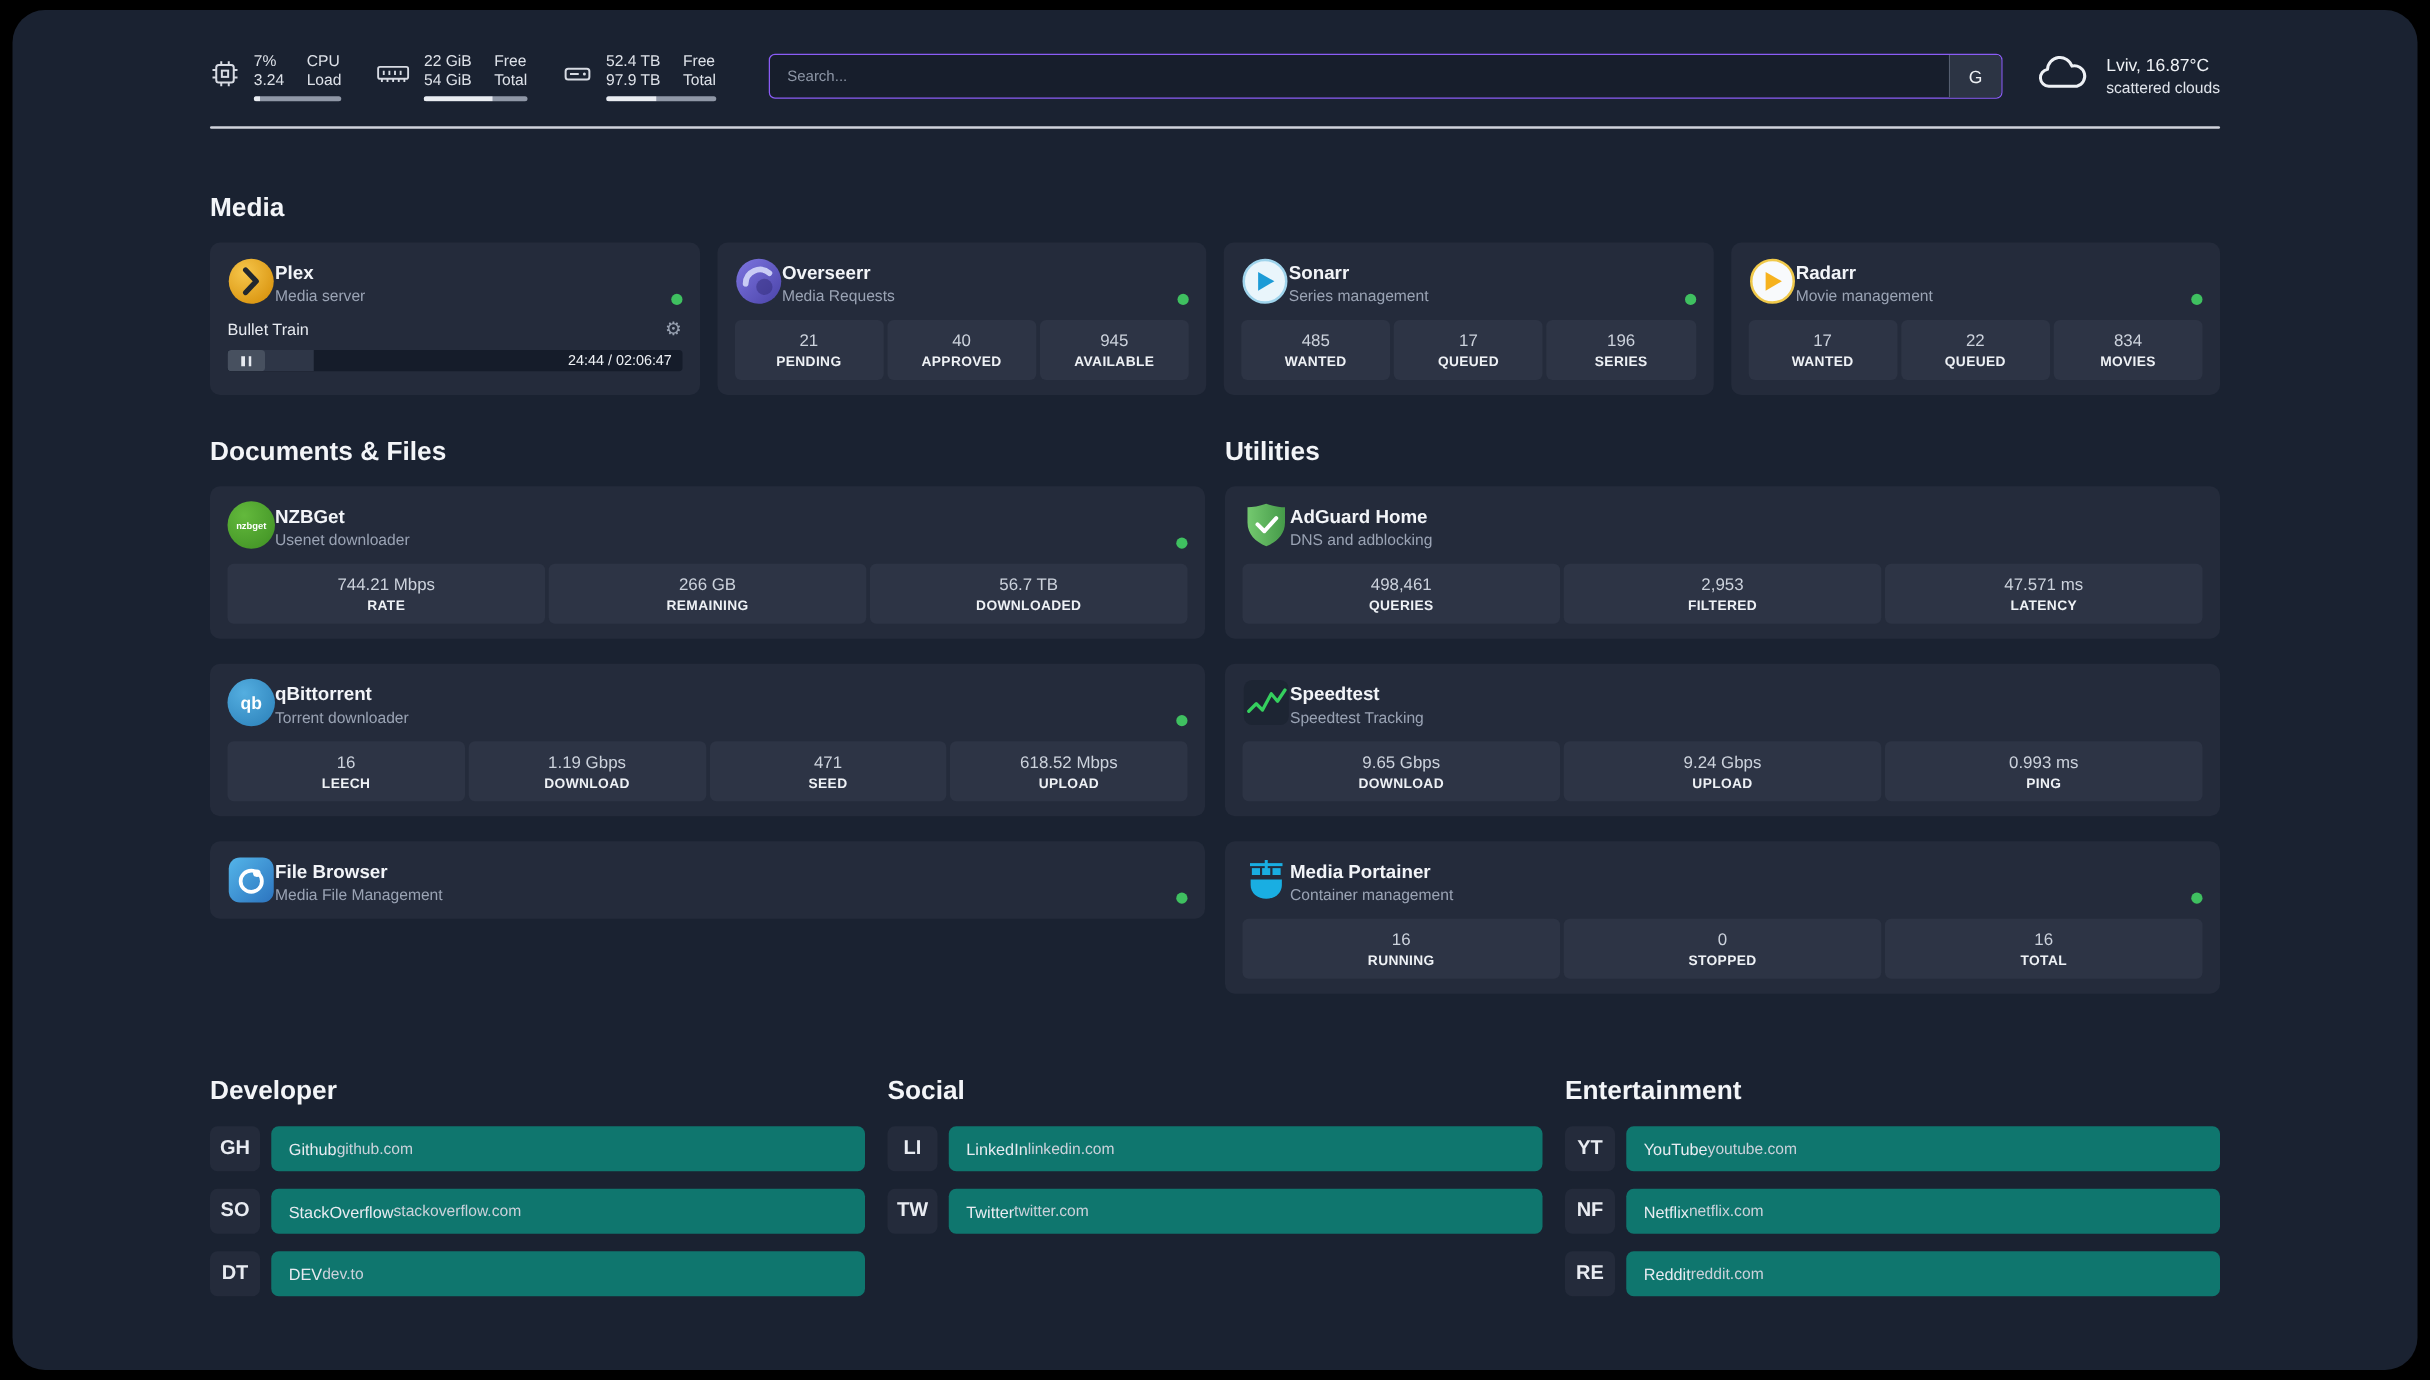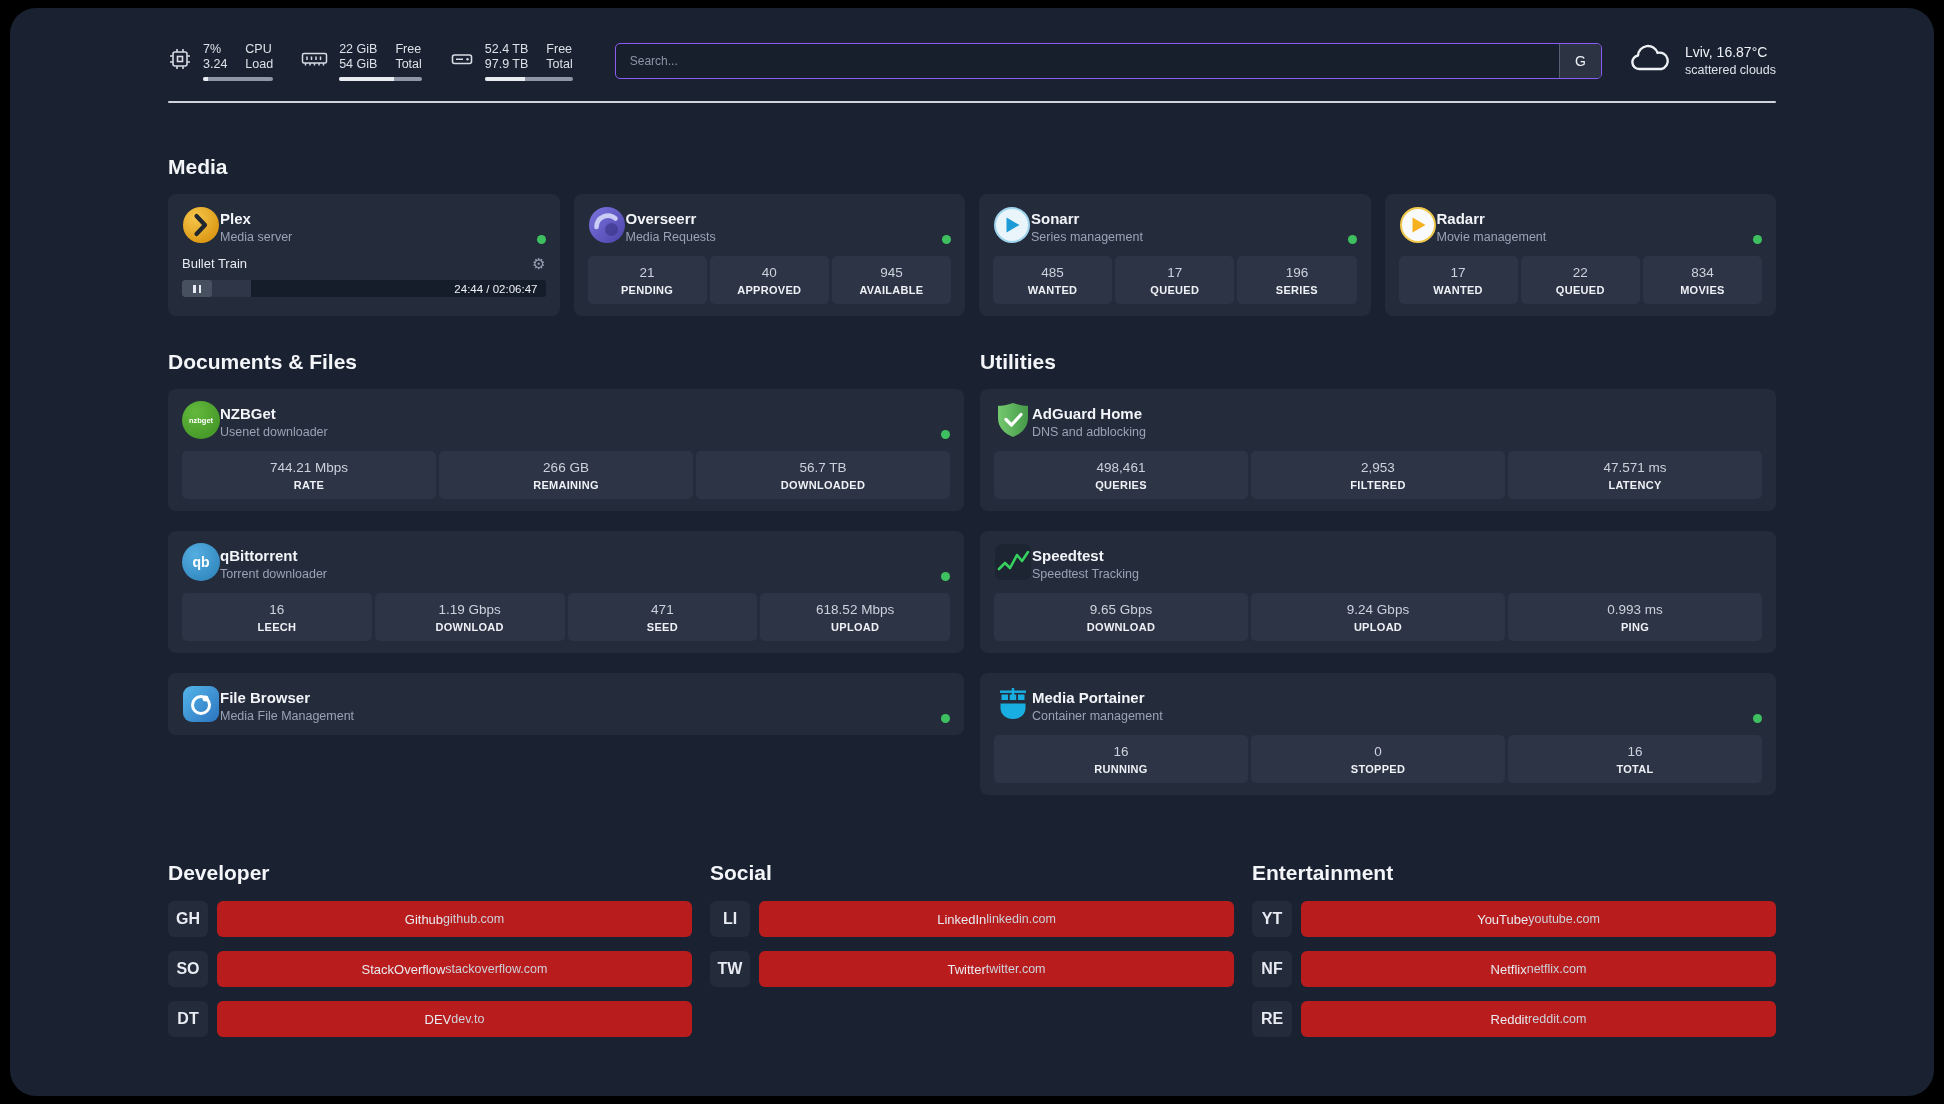--- a/index.html
+++ b/index.html
@@ -61,21 +61,21 @@
   .nzbget-bg{background:radial-gradient(circle at 35% 30%,#63b93c,#3e8f23)}
   .nzbget-bg .icon-text{font-size:7.5px}
   .qb-bg{background:radial-gradient(circle at 35% 30%,#54aee0,#2a7fb8)}
   .qb-bg .icon-text{font-size:14px}
 
   
   .bookmarks{display:grid;grid-template-columns:repeat(3,1fr);gap:0 18px;margin-top:46px;padding-bottom:30px}
   .bookmarks .sec-title{margin-bottom:16px}
   .bm-row{display:flex;gap:9px;margin-bottom:14px;height:36px}
   .bm-abbr{width:40px;background:#242b3b;border-radius:6px;display:flex;align-items:center;justify-content:center;font-size:16px;font-weight:700;color:#e8ebf1;cursor:pointer}
-  .bm-bar{flex:1;background:#b91c1c;border-radius:6px;display:flex;align-items:center;justify-content:center;padding:0 14px;cursor:pointer}
+  .bm-bar{flex:1;background:#0f766e;border-radius:6px;display:flex;align-items:center;justify-content:flex-start;padding:0 14px;cursor:pointer}
   .bm-name{font-size:13px;color:#e8ebf1}
   .bm-url{font-size:12.5px;color:#cbd1da}
 </style>
 </head>
 <body>
 
 <div class="frame">
 <div class="board">
 <div class="content">
 

